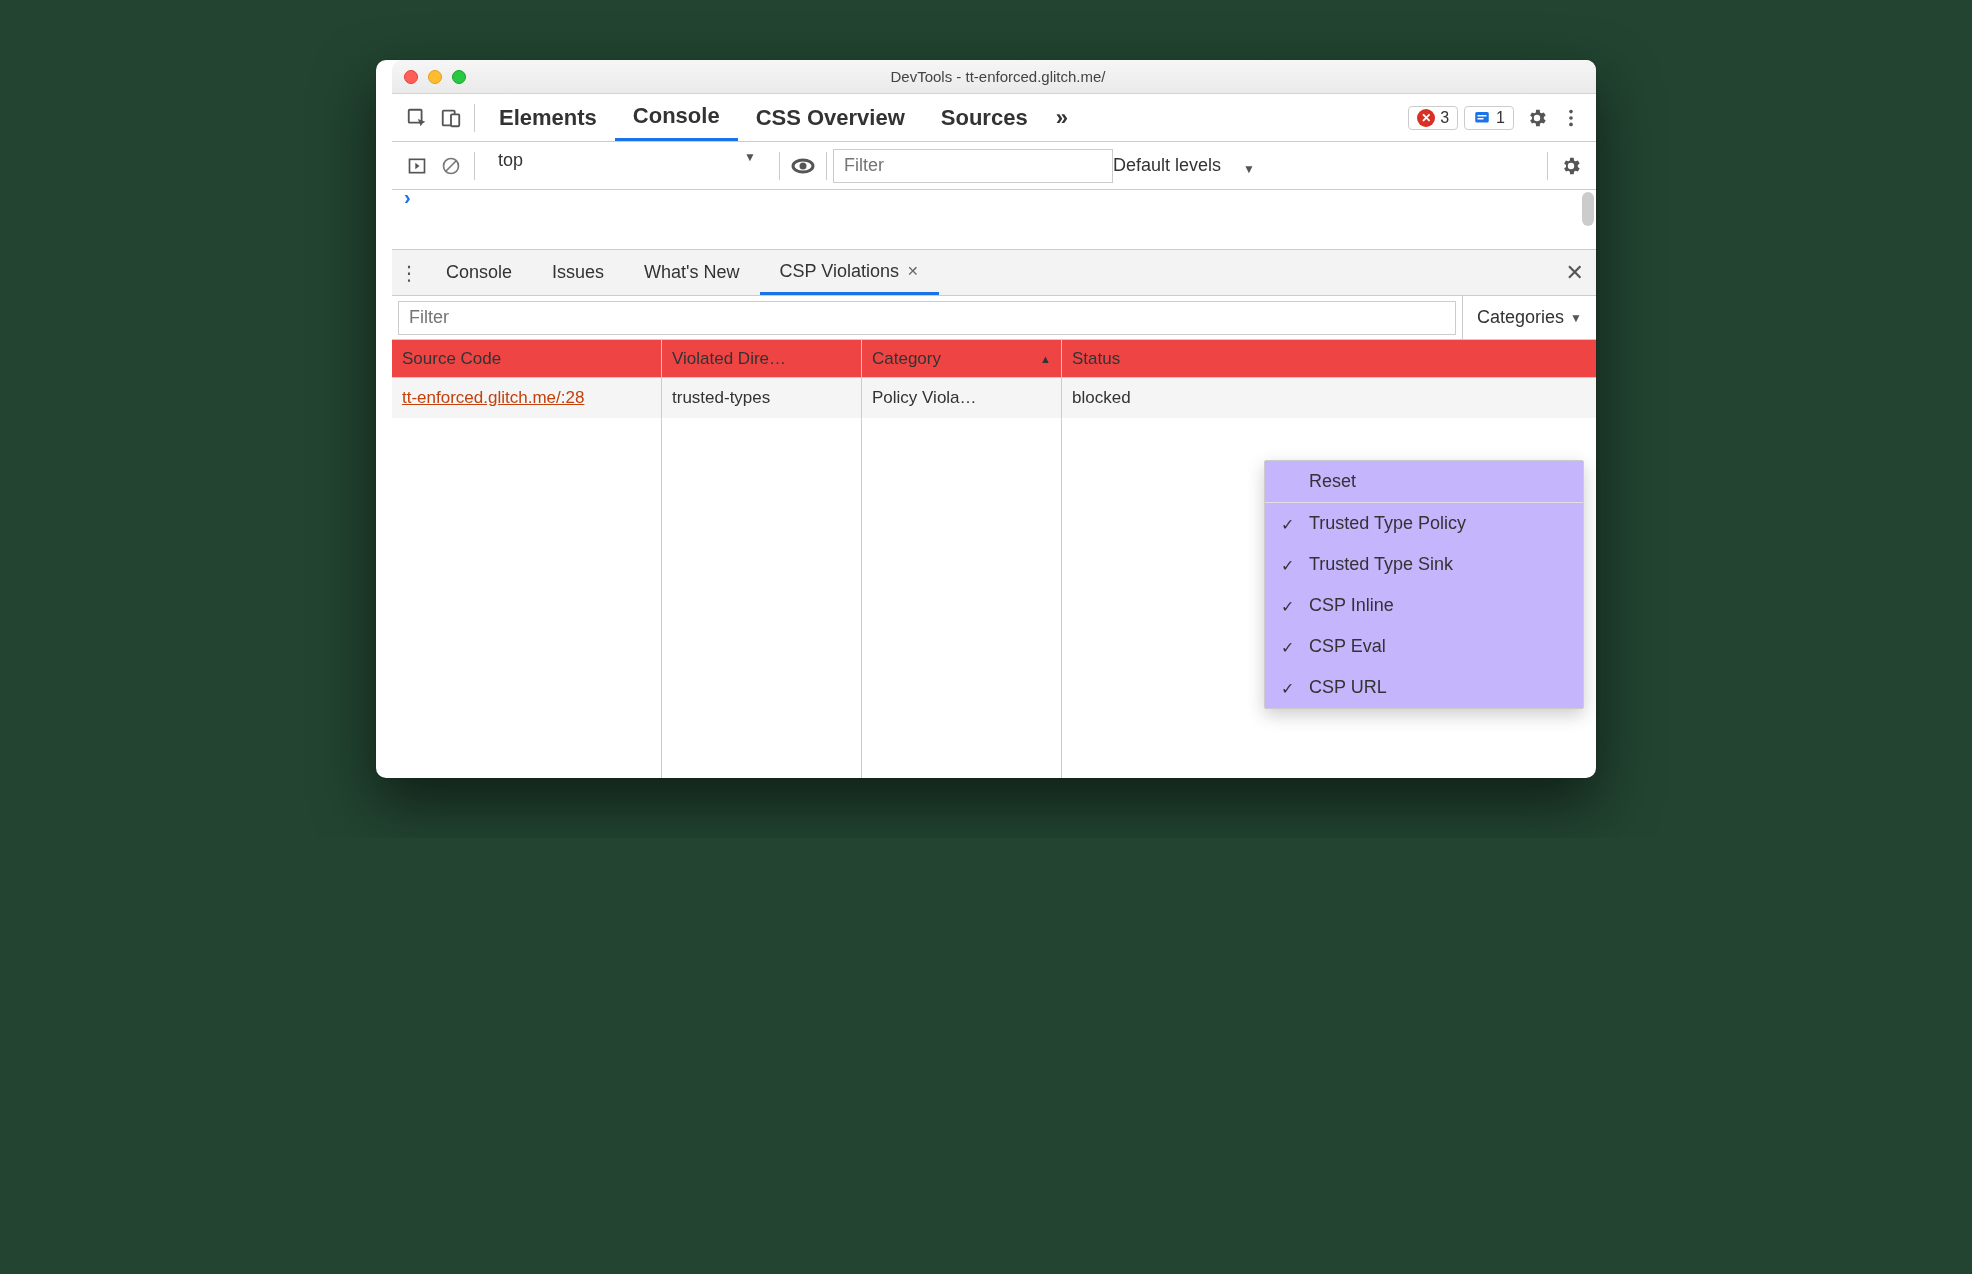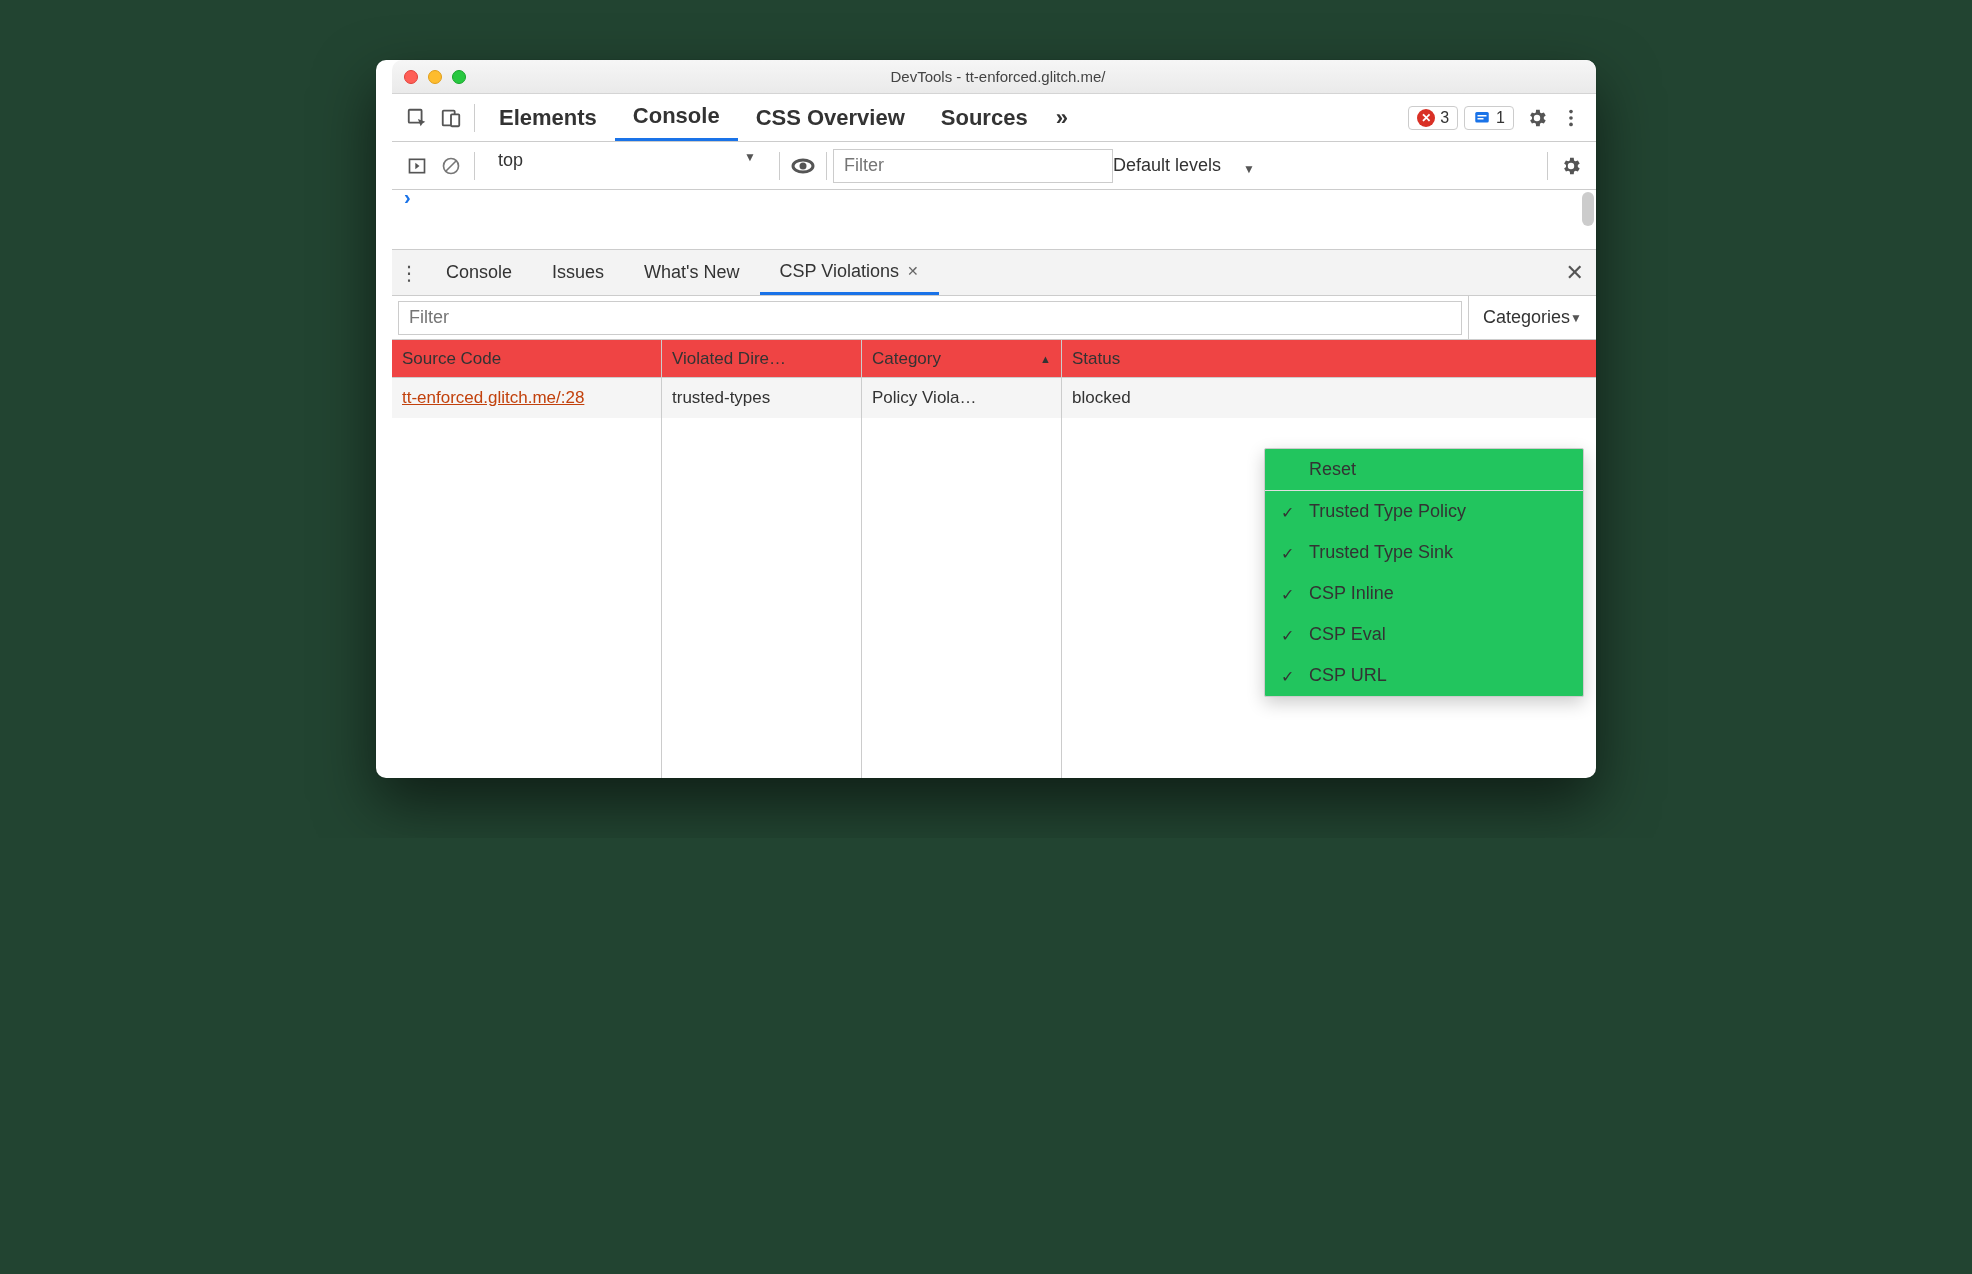--- a/index.html
+++ b/index.html
@@ -104,21 +104,21 @@
   .filter-row {
     height:44px;
     display:flex; align-items:center;
     border-bottom:1px solid #ccc;
   }
   .filter-row .filter-wide {
     flex:1; border:1px solid #ccc; height:34px; margin:0 6px 0 6px;
     font-size:18px; padding:0 10px;
   }
   .categories {
-    font-size:18px; color:#333; padding:0 14px; display:flex; align-items:center; gap:0; height:100%;
+    font-size:18px; color:#333; padding:0 14px; display:flex; align-items:center; gap:6px; height:100%;
     border-left:1px solid #ccc;
     cursor:pointer;
   }
 
   .grid-head {
     display:grid;
     grid-template-columns: 270px 200px 200px 1fr;
     background:#ef4444;
     border-bottom:1px solid #ccc;
     height:38px; align-items:center;
@@ -141,23 +141,23 @@
     height:360px;
     border-bottom-left-radius:10px; border-bottom-right-radius:10px;
     overflow:hidden;
   }
   .grid-rest > div { border-right:1px solid #ccc; }
   .grid-rest > div:last-child { border-right:none; }
   .link { color:#c2410c; text-decoration:underline; cursor:pointer; }
 
   .popup {
     position:absolute;
-    right:12px; top:388px;
+    right:12px; top:400px;
     width:320px;
-    background:#22c55e;
+    background:#c4b5fd;
     border:1px solid #ccc;
     box-shadow:0 6px 18px rgba(0,0,0,.2);
     border-radius:2px;
     z-index:10;
   }
   .popup .item { padding:10px 16px 10px 44px; font-size:18px; color:#333; position:relative; cursor:pointer; }
   .popup .item.reset { padding-left:44px; border-bottom:1px solid #e0e0e0; }
   .popup .item .chk { position:absolute; left:16px; top:12px; font-size:16px; color:#333; }
   .sort-arrow{font-size:11px; margin-left:auto;}
   svg{display:block;}

